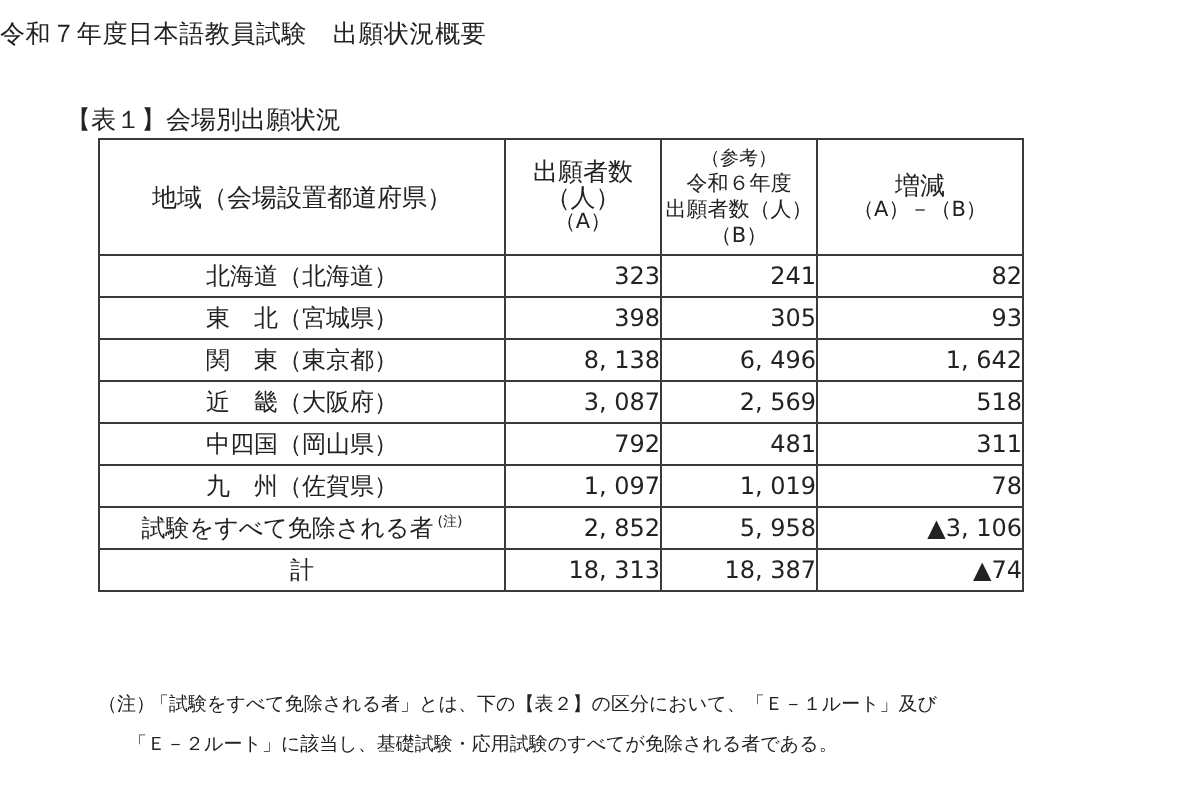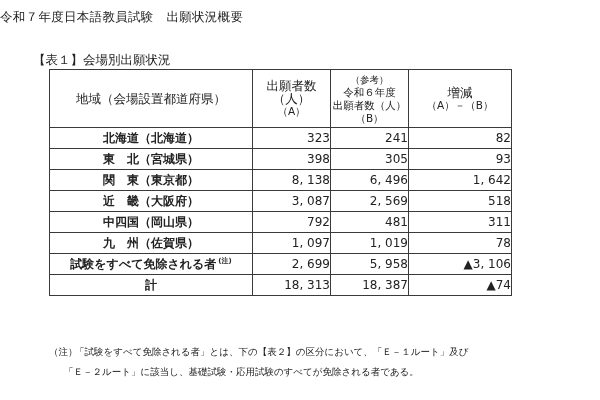--- a/index.html
+++ b/index.html
@@ -21,21 +21,21 @@
       border-collapse: collapse; font-size: 12px;
     }
     table.apps th, table.apps td {
       border: 1px solid #3a3a3a; padding: 0; box-sizing: border-box; margin-top: 17px;
     }
     table.apps th {
       font-weight: normal; height: 58px; line-height: 13px;
       text-align: center; vertical-align: middle;
     }
     table.apps td { height: 21px; }
-    .col-region { width: 203px; text-align: center; font-weight: bold; }
+    .col-region { width: 203px; text-align: center; }
     .col-a { width: 78px; }
     .col-b { width: 78px; }
     .col-diff { width: 103px; }
     td.num { text-align: right; padding-right: 6px; }
     .small { font-size: 10.5px; display: block; }
     .tiny { font-size: 9.5px; display: block; }
     .main-h { font-size: 12.5px; display: block; }
     sup.note { font-size: 7px; vertical-align: 5px; margin-left: 2px; }
     .footnote {
       position: absolute; left: 49px; font-size: 9.5px; color: #222;
@@ -108,21 +108,21 @@
     <tr>
       <td class="col-region">九　州（佐賀県）</td>
       <td class="num">1, 097</td>
       <td class="num">1, 019</td>
       <td class="num">78</td>
     </tr>
     <tr>
       <td class="col-region">
         <span>試験をすべて免除される者</span><sup class="note">(注)</sup>
       </td>
-      <td class="num">2, 699</td>
+      <td class="num">2, 852</td>
       <td class="num">5, 958</td>
       <td class="num">▲3, 106</td>
     </tr>
     <tr>
       <td class="col-region">計</td>
       <td class="num">18, 313</td>
       <td class="num">18, 387</td>
       <td class="num">▲74</td>
     </tr>
   </tbody>

